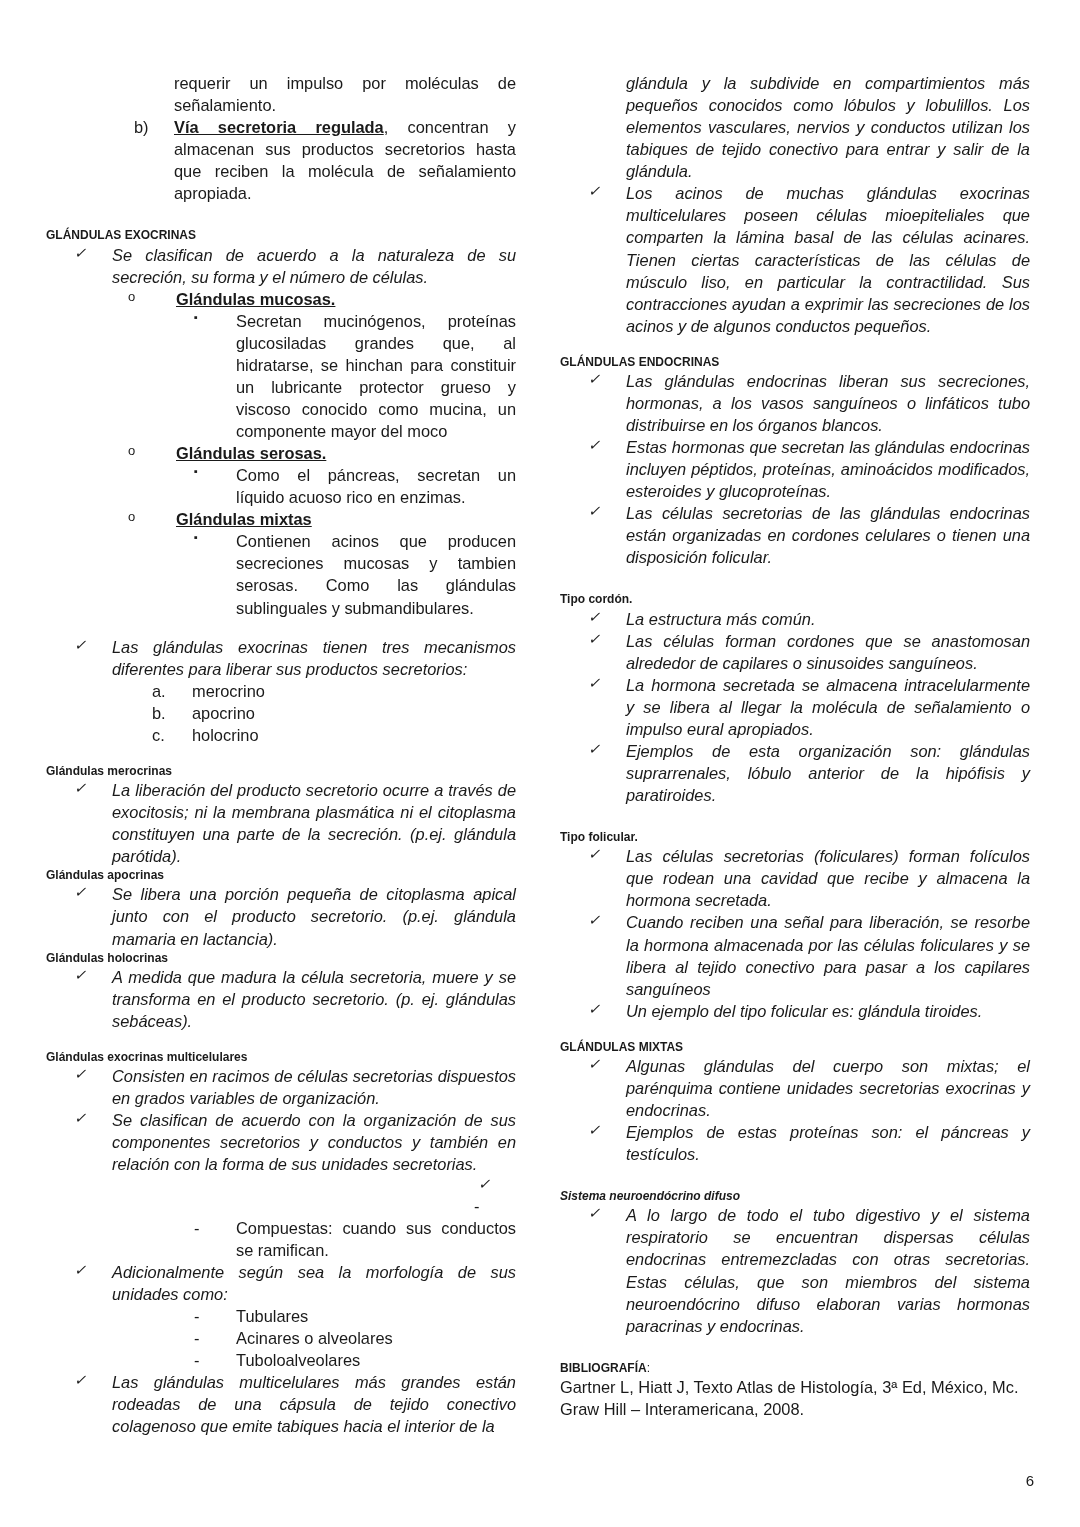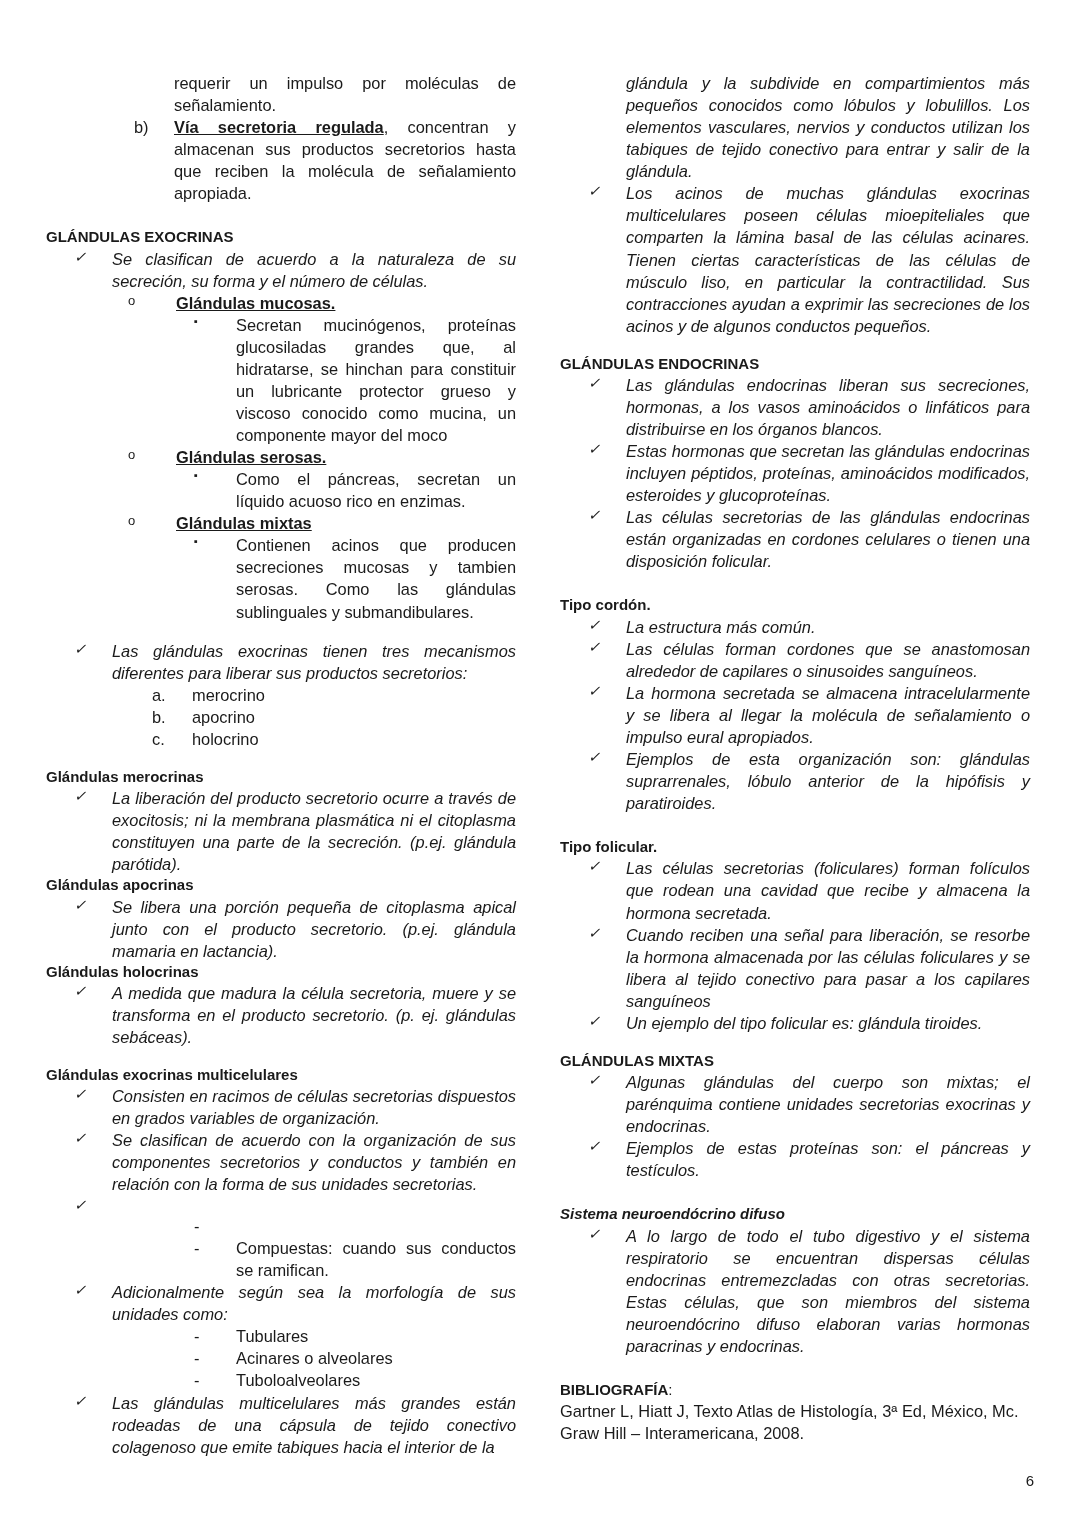--- a/index.html
+++ b/index.html
@@ -36,35 +36,36 @@
   
   .para, .li-text {
     font-size: 16.4px;
     line-height: 1.345;
     text-align: justify;
     text-justify: inter-word;
     margin: 0;
     hyphens: none;
   }
   .h-sec {
-    font-size: 15px;
+    font-size: 12px;
     font-weight: bold;
     line-height: 1.345;
     margin: 0;
   }
   .h-sec.italic {
     font-style: italic;
   }
   .spacer-md { height: 17px; }
   .spacer-lg { height: 23px; }
 
   
   .row {
     display: flex;
     align-items: flex-start;
+    justify-content: flex-end;
   }
   .marker {
     flex: 0 0 auto;
     font-size: 16.4px;
     line-height: 1.345;
     text-align: left;
     color: #1a1a1a;
     white-space: pre;
   }
   .body-cell {
@@ -316,21 +317,21 @@
         </div>
       </div>
 
       <div class="spacer-md"></div>
 
       <h2 class="h-sec">GLÁNDULAS ENDOCRINAS</h2>
 
       <div class="row lvl1">
         <span class="marker">✓</span>
         <div class="body-cell">
-          <p class="li-text">Las glándulas endocrinas liberan sus secreciones, hormonas, a los vasos aminoácidos o linfáticos para distribuirse en los órganos blancos.</p>
+          <p class="li-text">Las glándulas endocrinas liberan sus secreciones, hormonas, a los vasos sanguíneos o linfáticos tubo distribuirse en los órganos blancos.</p>
         </div>
       </div>
       <div class="row lvl1">
         <span class="marker">✓</span>
         <div class="body-cell">
           <p class="li-text">Estas hormonas que secretan las glándulas endocrinas incluyen péptidos, proteínas, aminoácidos modificados, esteroides y glucoproteínas.</p>
         </div>
       </div>
       <div class="row lvl1">
         <span class="marker">✓</span>

